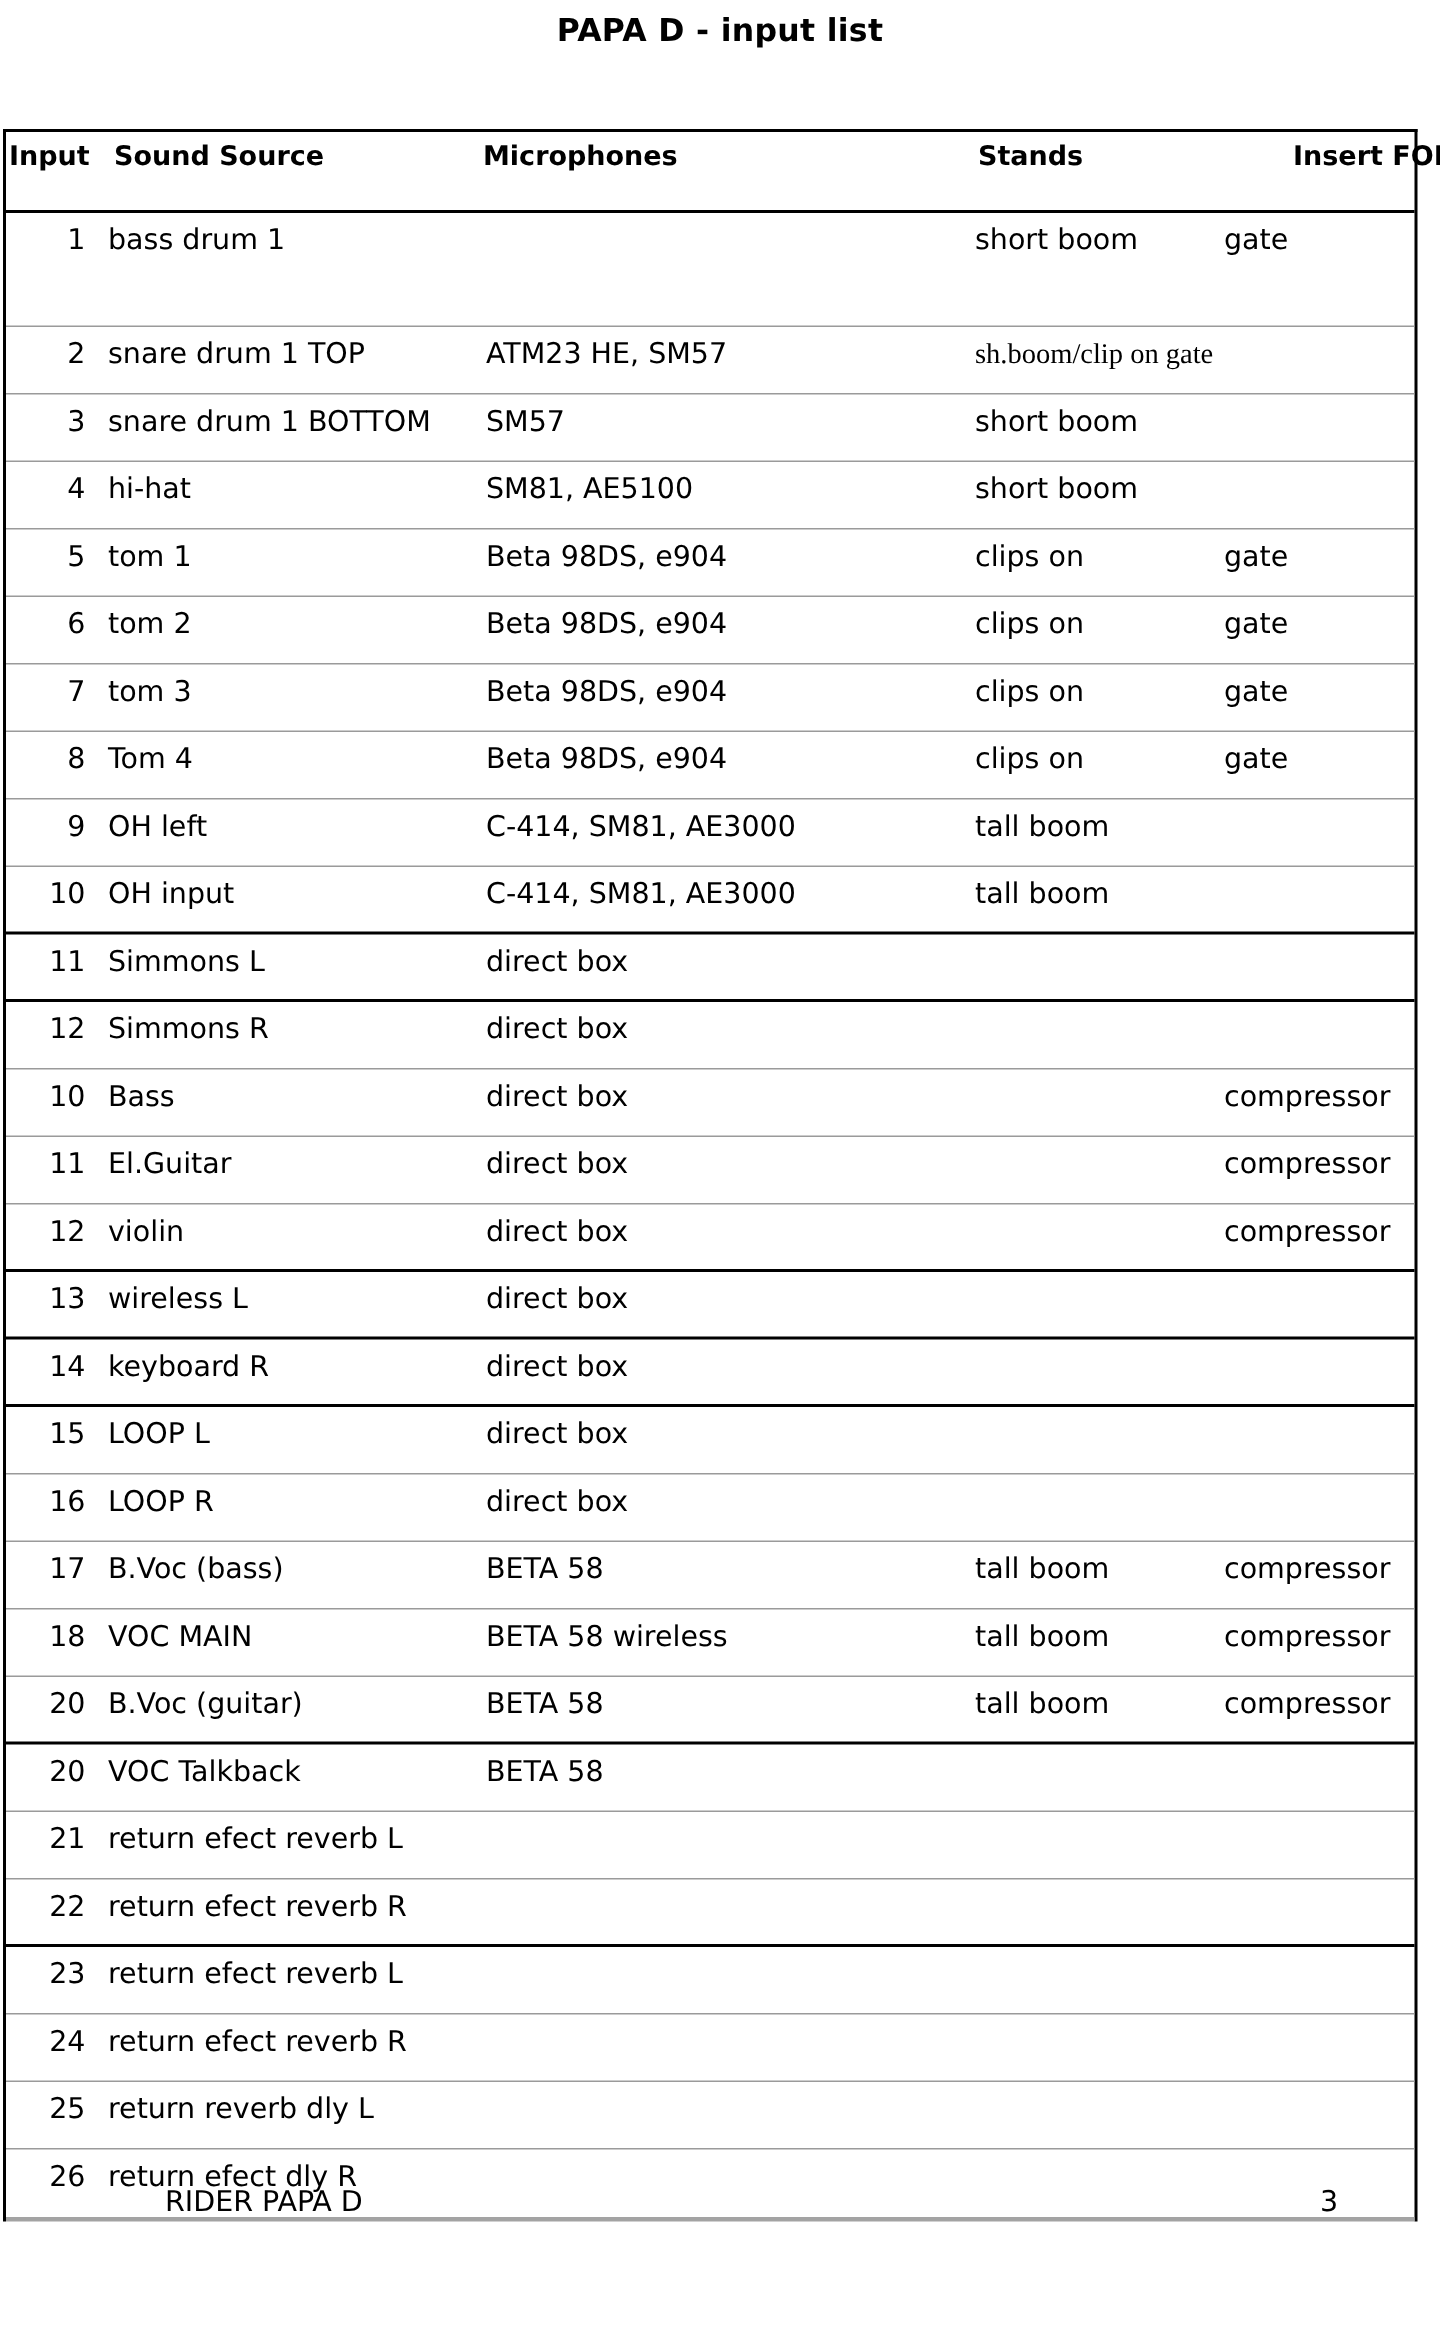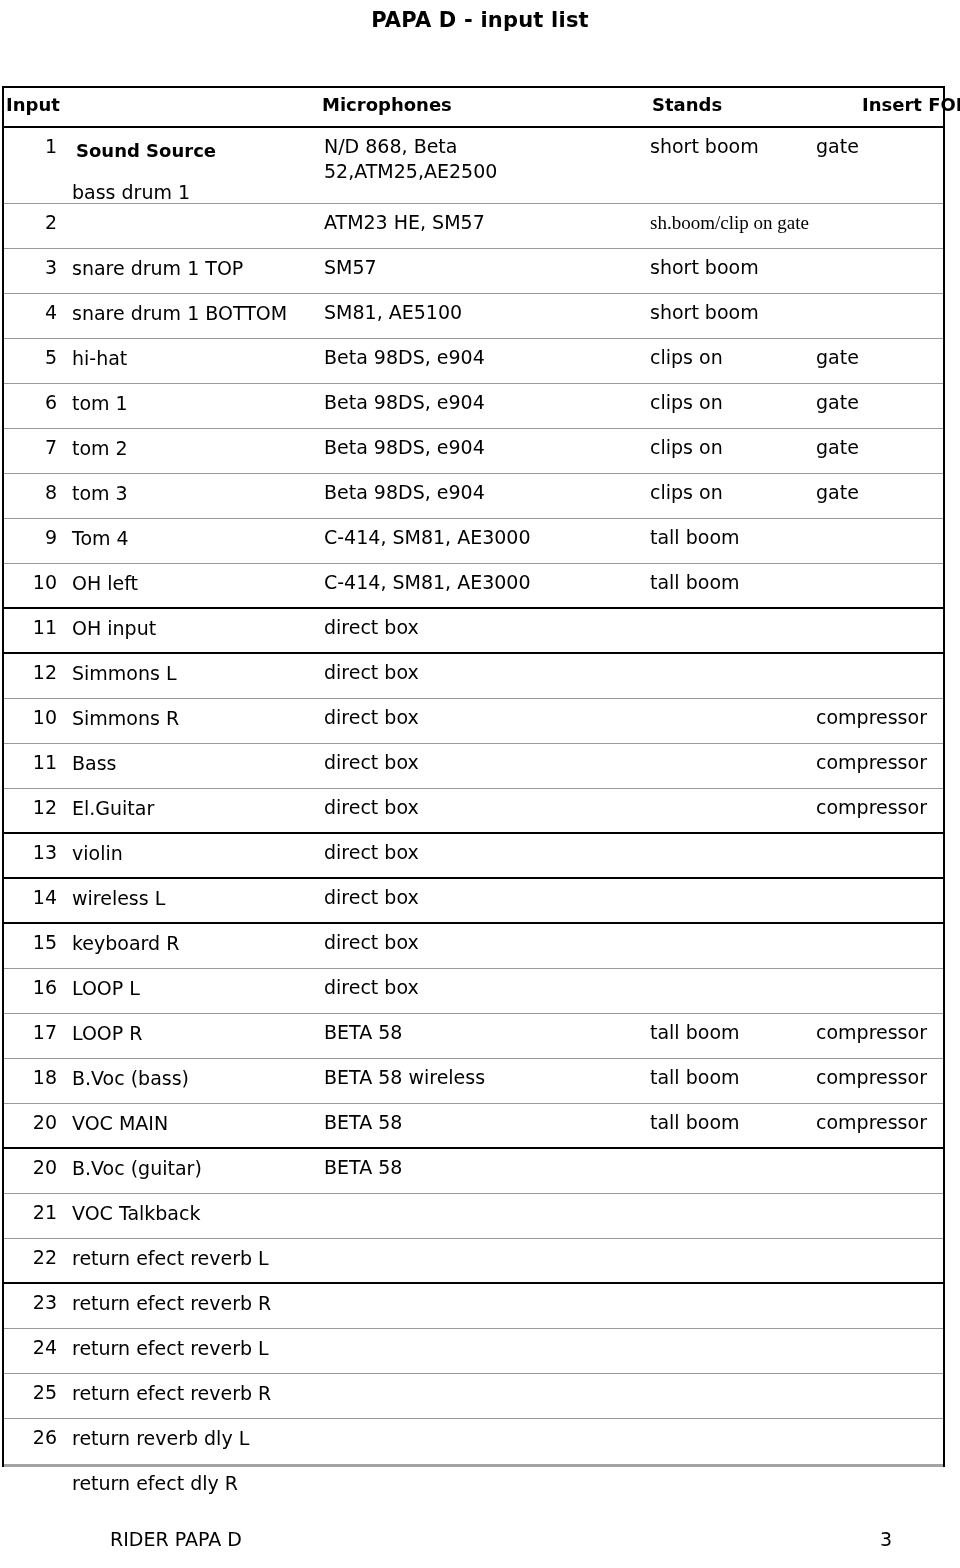--- a/index.html
+++ b/index.html
@@ -45,21 +45,21 @@
   .row {
     position: relative;
     box-sizing: border-box;
     width: 100%;
     height: 45px;
   }
   .row.sep-thin   { border-bottom: 1px solid #9a9a9a; }
   .row.sep-medium { border-bottom: 2px solid #000000; }
   .row.sep-thick  { border-bottom: 3px solid #a3a3a3; }
 
-  .row.header-row { height: 40px; }
+  .row.header-row { height: 54px; }
   .row.tall       { height: 76px; }
   .row.last       { height: 48px; }
 
   
   .cell {
     position: absolute;
     top: 6px;
     font-size: 19px;
     line-height: 25px;
     white-space: pre;
@@ -68,40 +68,40 @@
     top: 4px;
     font-weight: bold;
     font-size: 18px;
   }
 
   .c-input {
     left: 0;
     width: 53px;
     text-align: right;
   }
-  .c-source     { left: 68px; margin-top: 46px; }
+  .c-source     { left: 68px; }
   .c-mic        { left: 320px; }
   .c-stand      { left: 646px; }
   .c-insert     { left: 812px; }
 
   
   .row.header-row .c-input  { left: 0px;  width: 50px; text-align: left; padding-left: 2px; }
   .row.header-row .c-source { left: 72px; }
   .row.header-row .c-mic    { left: 318px; }
   .row.header-row .c-stand  { left: 648px; }
   .row.header-row .c-insert { left: 810px; margin-left: 48px; }
 
   
   .c-stand.wide { width: 300px; font-family: Liberation Serif, serif; }
 
   
   .footer {
     position: absolute;
     left: 0;
-    top: 1528px;
+    top: 1457px;
     width: 960px;
     height: 30px;
   }
   .footer-left {
     position: absolute;
     left: 110px;
     top: 0;
     font-size: 19px;
     white-space: pre;
   }
@@ -124,22 +124,20 @@
     <div class="cell c-input">Input</div>
     <div class="cell c-source">Sound Source</div>
     <div class="cell c-mic">Microphones</div>
     <div class="cell c-stand">Stands</div>
     <div class="cell c-insert">Insert FOH</div>
   </div>
 
   <div class="row tall sep-thin">
     <div class="cell c-input">1</div>
     <div class="cell c-source">bass drum 1</div>
-    <div class="cell c-mic">N/D 868, Beta
-52,ATM25,AE2500</div>
     <div class="cell c-stand">short boom</div>
     <div class="cell c-insert">gate</div>
   </div>
 
   <div class="row sep-thin">
     <div class="cell c-input">2</div>
     <div class="cell c-source">snare drum 1 TOP</div>
     <div class="cell c-mic">ATM23 HE, SM57</div>
     <div class="cell c-stand wide">sh.boom/clip on gate</div>
     <div class="cell c-insert"></div>

